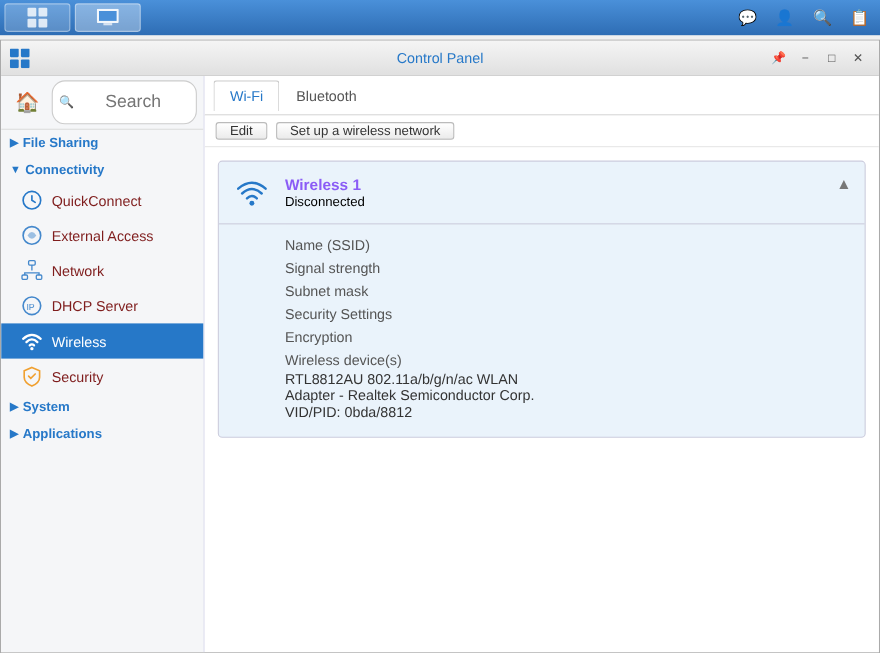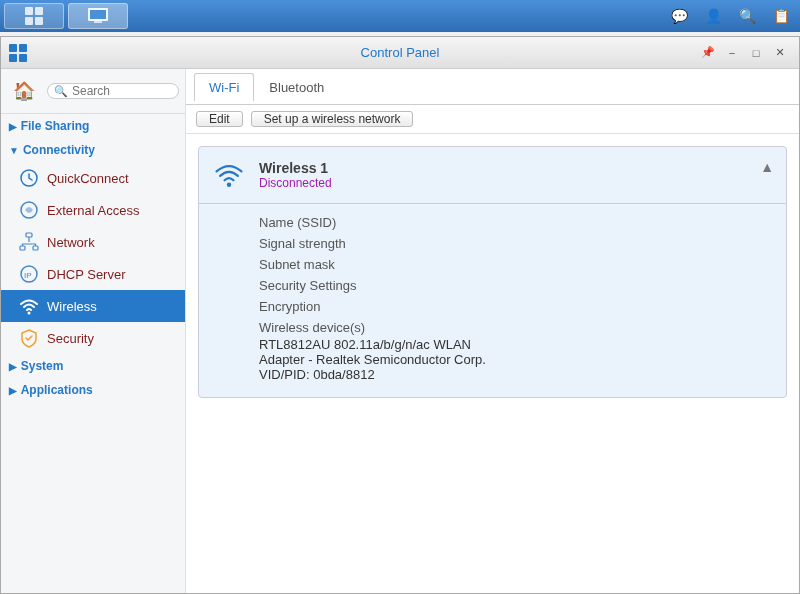--- a/index.html
+++ b/index.html
@@ -99,22 +99,22 @@
 
     
     .wireless-card {
       border: 1px solid #ccd; border-radius: 4px; background: #eaf3fb;
     }
     .wireless-card-header {
       display: flex; align-items: center; padding: 10px 12px;
       border-bottom: 1px solid #ccd; position: relative;
     }
     .wifi-icon { width: 36px; height: 36px; margin-right: 12px; display: flex; align-items: center; justify-content: center; }
-    .wireless-name { font-size: 14px; font-weight: 600; color: #404040; }
-    .wireless-status { font-size: 12px; color: #a21caf; }
+    .wireless-name { font-size: 14px; font-weight: 600; color: #8b5cf6; }
+    .wireless-status { font-size: 12px; color: #000000; }
     .collapse-btn { position: absolute; right: 12px; top: 12px; cursor: pointer; color: #777; font-size: 14px; }
 
     .wireless-details { padding: 8px 12px 12px 60px; }
     .detail-row { display: flex; padding: 3px 0; font-size: 13px; }
     .detail-label { width: 180px; color: #555; font-weight: 500; }
     .detail-value { color: #333; }
 
     
     .wifi-svg { width: 32px; height: 32px; }
 
@@ -173,21 +173,21 @@
     </div>
   </div>
 
   <div class="main-layout">
 
     <div class="sidebar">
       <div class="sidebar-top">
         <div class="home-btn">🏠</div>
         <div class="search-wrap" style="flex:1;">
           <span class="s-icon">🔍</span>
-          <input type="text" style="width: 100%; height: 16px; border: 1px solid rgb(204, 204, 204); border-radius: 12px; padding: 0px 8px 0px 24px; font-size: 12px; outline: none;" placeholder="Search">
+          <input type="text" style="width: 100%; height: 40px; border: 1px solid rgb(204, 204, 204); border-radius: 12px; padding: 0px 8px 0px 24px; font-size: 16px; outline: none; text-align: center;" placeholder="Search">
         </div>
       </div>
 
       <div class="sidebar-section-header">
         <span class="chevron">▶</span>
         <span>File Sharing</span>
       </div>
 
       <div class="sidebar-section-header">
         <span class="chevron">▼</span>

